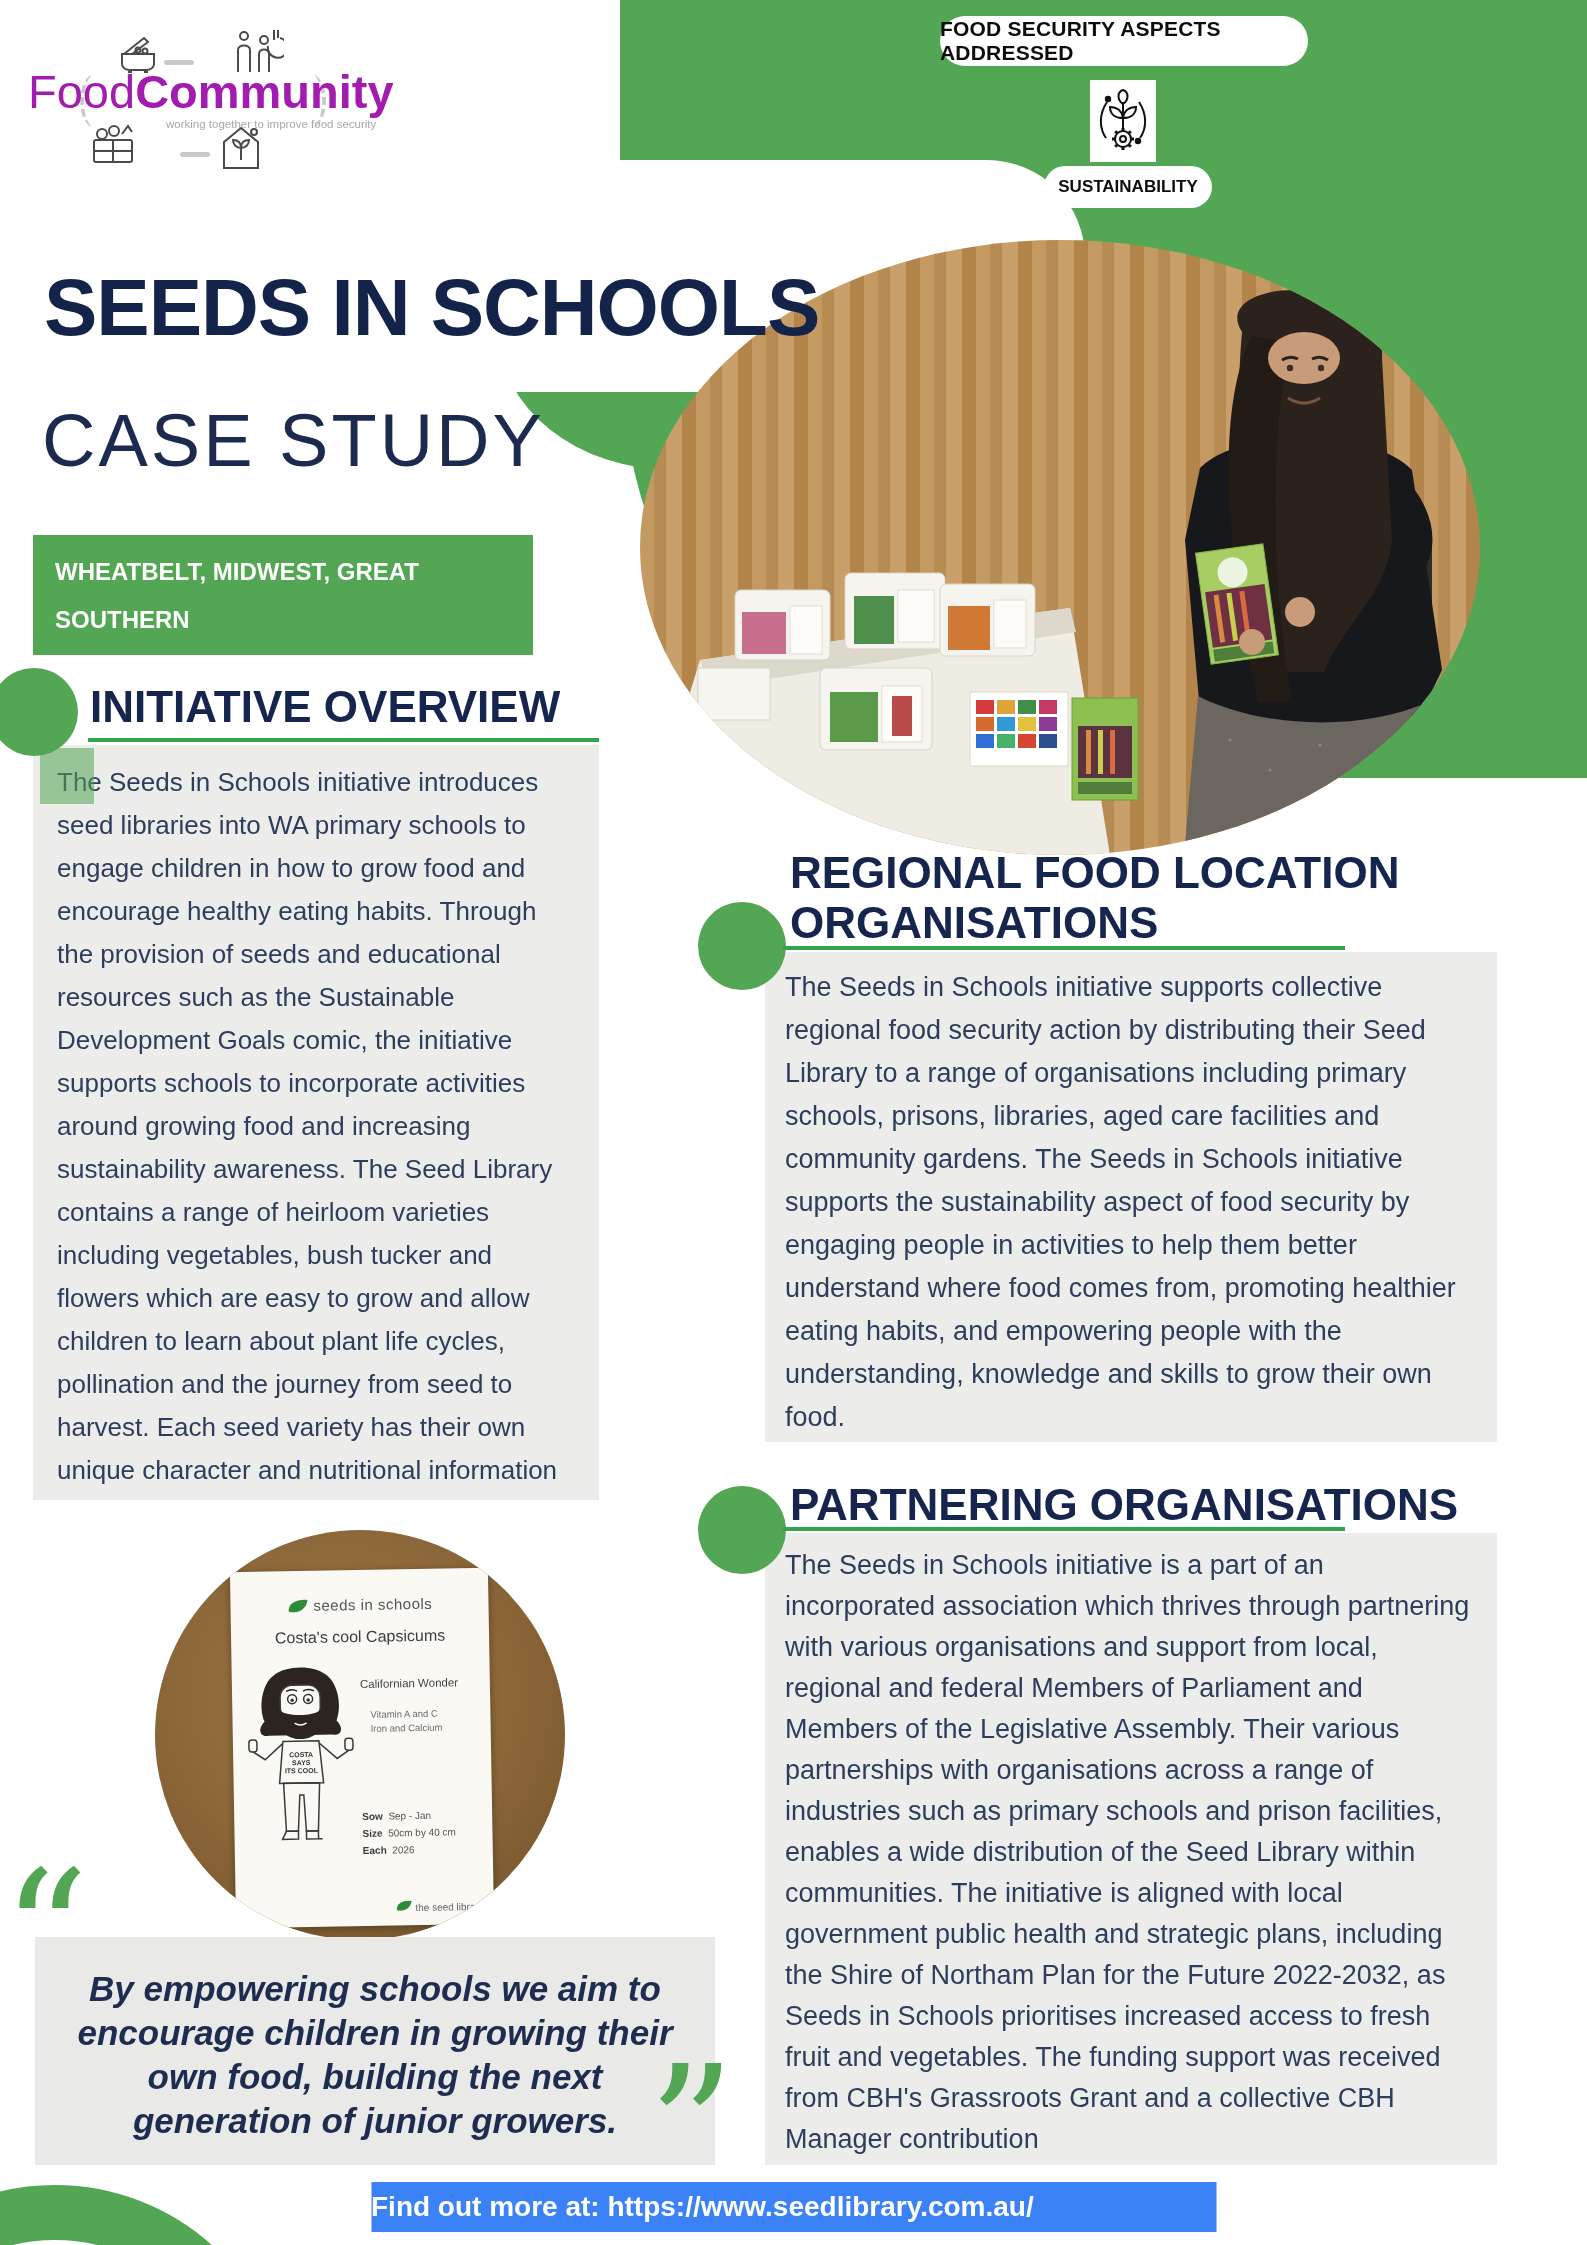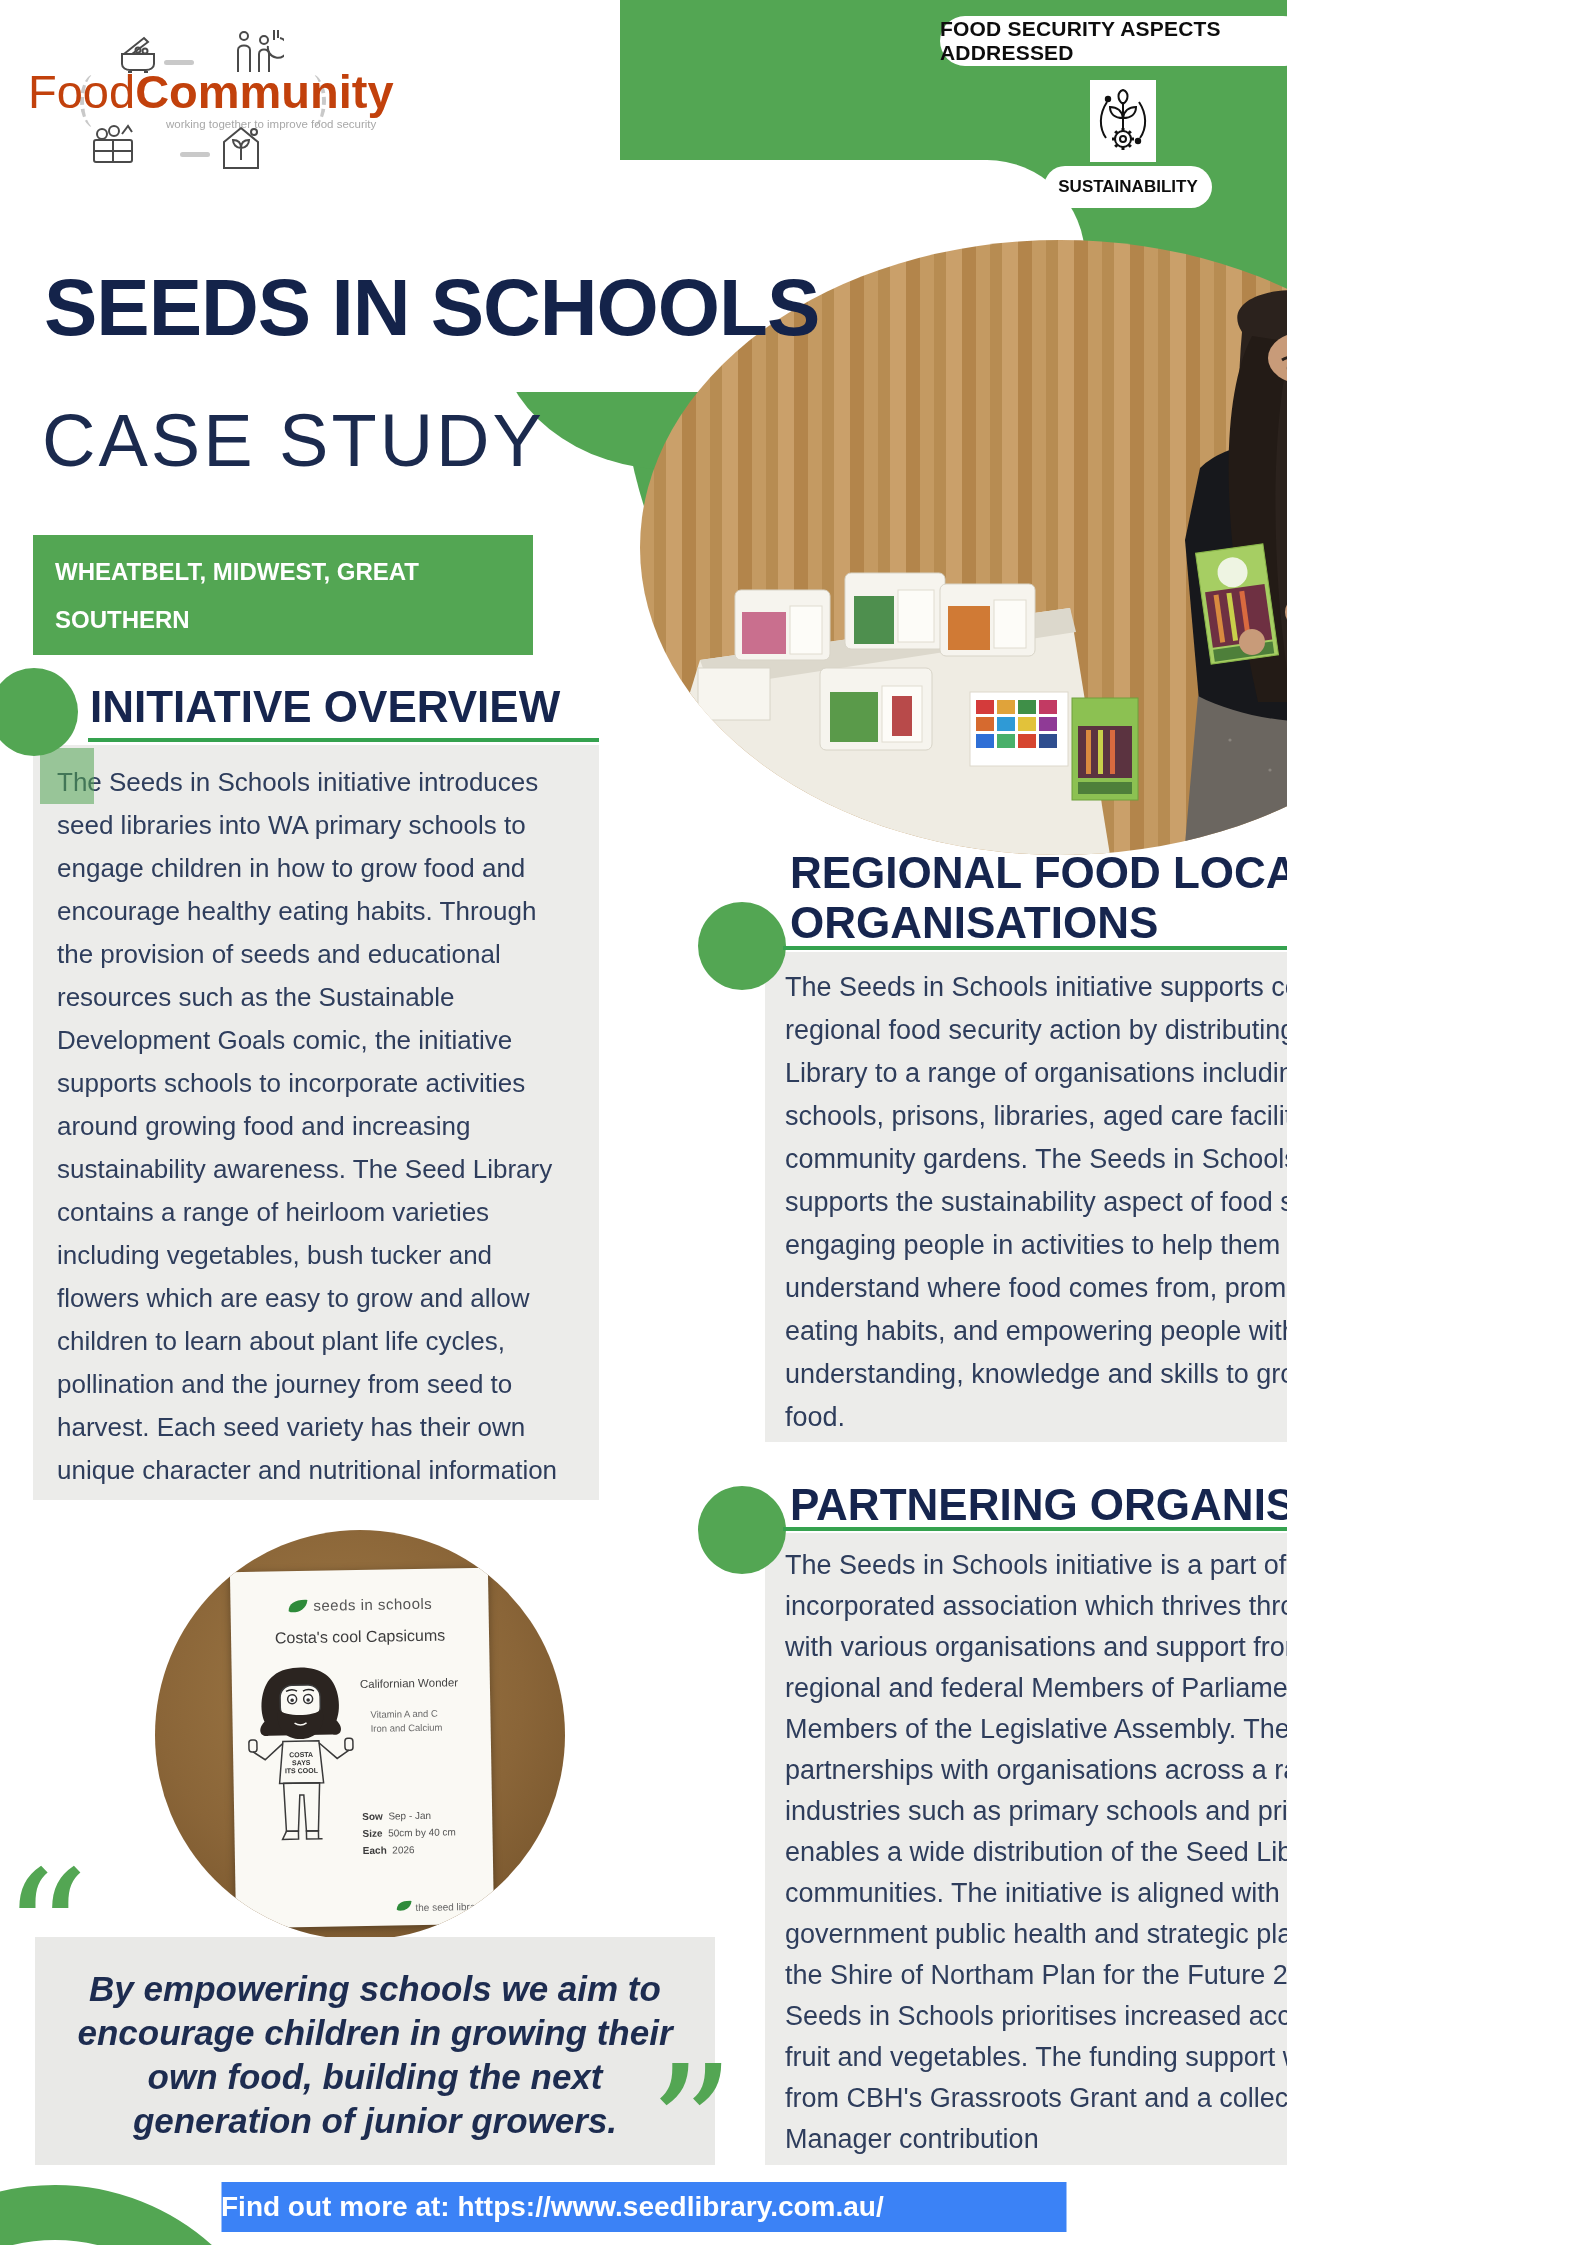--- a/index.html
+++ b/index.html
@@ -1,16 +1,16 @@
 <!DOCTYPE html>
 <html><head>
 <meta charset="utf-8">
 <style>
   html,body{margin:0;padding:0;background:#fff;}
-  .page{position:relative;width:1287px;height:2245px;background:#ffffff;overflow:hidden;
+  .page{position:relative;width:1587px;height:2245px;background:#ffffff;overflow:hidden;
         font-family:"Liberation Sans",sans-serif;}
   .abs{position:absolute;}
 
   
   .green-blob{left:620px;top:0;width:967px;height:778px;background:#53a653;
               border-bottom-left-radius:340px 430px;z-index:1;}
   .green-wedge{left:498px;top:330px;width:175px;height:140px;background:#53a653;
                border-radius:0 0 0 100%;z-index:1;}
   .title-pill{left:0;top:160px;width:1085px;height:232px;background:#ffffff;
               border-radius:0 110px 150px 0;z-index:2;}
@@ -25,21 +25,21 @@
                 display:flex;align-items:center;justify-content:center;z-index:4;
                 font-weight:800;font-size:21px;color:#0d0d0d;letter-spacing:.2px;}
   .sus-icon-box{left:1090px;top:80px;width:66px;height:82px;background:#fff;z-index:4;
                 display:flex;align-items:center;justify-content:center;}
   .sus-pill{left:1044px;top:166px;width:168px;height:42px;background:#fff;border-radius:22px;
             display:flex;align-items:center;justify-content:center;z-index:4;
             font-weight:800;font-size:17px;color:#0d0d0d;}
 
   
   .logo{left:28px;top:16px;width:380px;height:155px;z-index:4;}
-  .logo-text{position:absolute;left:0px;top:48px;font-size:47px;color:#c2410c;white-space:nowrap;text-align:right;}
+  .logo-text{position:absolute;left:0px;top:48px;font-size:47px;color:#a21caf;white-space:nowrap;text-align:right;}
   .logo-text b{font-weight:800;}
   .logo-tagline{position:absolute;left:138px;top:102px;font-size:11.5px;color:#a8a8a8;white-space:nowrap;}
   .logo-icon{position:absolute;color:#4a4a4a;}
   .dash{position:absolute;background:#c9c9c9;border-radius:3px;}
   .arc{position:absolute;width:26px;height:54px;border:0;border-left:4px dashed #c9c9c9;border-radius:50%;}
 
   
   .title1{left:44px;top:262px;font-size:80px;font-weight:800;color:#14234a;letter-spacing:-1px;z-index:5;white-space:nowrap;}
   .title2{left:42px;top:398px;font-size:74px;font-weight:400;color:#1b2a4e;letter-spacing:3px;z-index:5;white-space:nowrap;}
 

